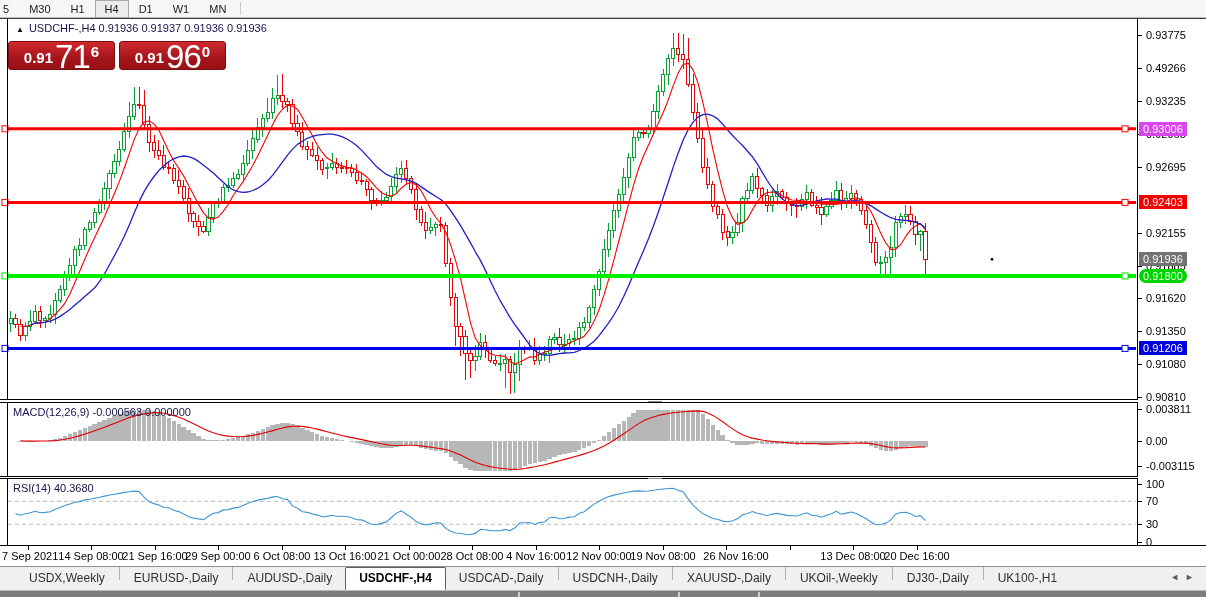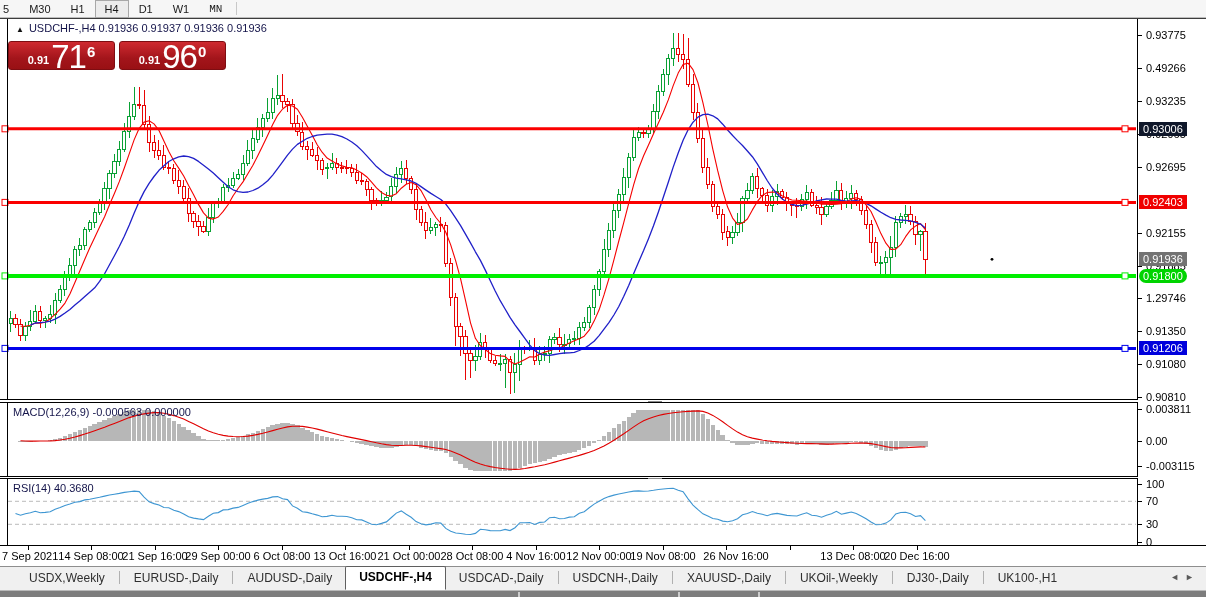--- a/index.html
+++ b/index.html
@@ -30,21 +30,21 @@
         font-size:7px;color:#44547c;padding:0;cursor:pointer;}
   .spin.dn{margin-left:4px;border-radius:2px 0 0 2px;}
   .spin.up{margin-right:4px;border-radius:0 2px 2px 0;}
   .vol{width:66px;height:24px;border:1px solid #a8a8a8;border-left:none;border-right:none;
        font-size:14px;text-align:right;padding:0 6px 0 0;color:#000;font-family:"Liberation Sans",sans-serif;}
   .tp-row2{display:flex;margin-top:2px;}
   .px-box{width:107px;height:29px;border:1px solid #7e0d12;border-radius:3px;color:#fff;
           background:linear-gradient(#cf2a30,#a3151b 60%,#97following);background:linear-gradient(#cf2a30,#a3151b 60%,#991014);
           display:flex;justify-content:center;cursor:pointer;}
   .px-box + .px-box{margin-left:4px;}
-  .px-small{font-size:11px;font-weight:bold;align-self:flex-end;margin:0 2px 3px 0;}
+  .px-small{font-size:15px;font-weight:bold;align-self:flex-end;margin:0 2px 3px 0;}
   .px-big{font-size:33px;line-height:29px;letter-spacing:-1px;}
   .px-sup{font-size:15px;font-weight:bold;align-self:flex-start;margin:1px 0 0 1px;}
 
   svg{position:absolute;left:0;display:block;}
   #main-svg{top:0;}
   #macd-svg{top:384px;}
   #rsi-svg{top:460px;}
 
   .pane-sep{position:absolute;left:0;width:1206px;background:#fff;border-top:1px solid #000;border-bottom:1px solid #000;z-index:4;}
   #sep1{top:380px;height:4px;}
@@ -62,21 +62,21 @@
   .ytickdash{position:absolute;left:0;width:4px;height:1px;background:#000;}
   .ytag{position:absolute;left:1px;height:14px;line-height:14px;font-size:11px;color:#fff;padding:0 4px;z-index:6;white-space:nowrap;}
 
   
   .time-axis{position:absolute;left:0;top:527px;width:1206px;height:21px;background:#fff;}
   .xtick{position:absolute;top:4px;font-size:11px;color:#000;white-space:nowrap;}
   .xtickdash{position:absolute;top:0;width:1px;height:4px;background:#000;}
 
   
   .tab-bar{position:absolute;left:0;top:566px;width:1206px;height:24px;background:#f0f0f0;
-           border-top:1px solid #8e8e8e;display:flex;align-items:flex-end;padding-left:16px;}
+           border-top:1px solid #8e8e8e;display:flex;padding-left:16px;}
   .tab{font-size:12px;color:#2f2f2f;padding:4px 13px 5px;white-space:nowrap;cursor:pointer;}
   .tab.active{background:#fff;border:1px solid #5f5f5f;border-bottom:1px solid #fff;font-weight:bold;color:#000;
               padding:3px 13px 5px;border-radius:2px 2px 0 0;}
   .tab-vsep{width:1px;height:13px;background:#b0b0b0;margin:0 1px 6px;}
   .tab-arrows{position:absolute;right:6px;top:5px;font-size:9px;color:#5a5a5a;letter-spacing:6px;cursor:pointer;}
 
   
   .bottom-strip{position:absolute;left:0;top:590px;width:1206px;height:7px;background:#7d7d7d;border-top:1px solid #b9b9b9;}
   .strip-notch{position:absolute;top:1px;width:2px;height:5px;background:#cdcdcd;}
 </style>
@@ -85,21 +85,21 @@
 
 <div class="app">
 
   <div class="tf-toolbar" id="tf-toolbar">
       <button class="tf-btn first" style="background: transparent; border: 1px solid transparent;">5</button>
       <button class="tf-btn" style="background: transparent; border: 1px solid transparent;">M30</button>
       <button class="tf-btn" style="background: transparent; border: 1px solid transparent;">H1</button>
       <button class="tf-btn active" style="background: rgb(236, 236, 236); border: 1px solid rgb(168, 168, 168);">H4</button>
       <button class="tf-btn" style="background: transparent; border: 1px solid transparent;">D1</button>
       <button class="tf-btn" style="background: transparent; border: 1px solid transparent;">W1</button>
-      <button class="tf-btn" style="background: transparent; border: 1px solid transparent; font-family: Liberation Mono, monospace;">MN</button>
+      <button class="tf-btn" style="background: transparent; border: 1px solid transparent;">MN</button>
       <div class="tf-sep"></div>
     </div>
 
   <div class="chart-window">
 
     <div class="chart-title">
       <span class="tri">▲</span><span>USDCHF-,H4  0.91936 0.91937 0.91936 0.91936</span>
     </div>
 
     <div class="trade-panel">
@@ -734,28 +734,28 @@
         <div class="ytick" style="top: 76px;">0.93235</div>
         <div class="ytickdash" style="top: 115px;"></div>
         <div class="ytick" style="top: 109px;">0.92965</div>
         <div class="ytickdash" style="top: 148px;"></div>
         <div class="ytick" style="top: 142px;">0.92695</div>
         <div class="ytickdash" style="top: 214px;"></div>
         <div class="ytick" style="top: 208px;">0.92155</div>
         <div class="ytickdash" style="top: 247px;"></div>
         <div class="ytick" style="top: 241px;">0.91885</div>
         <div class="ytickdash" style="top: 279px;"></div>
-        <div class="ytick" style="top: 273px;">1.29746</div>
+        <div class="ytick" style="top: 273px;">0.91620</div>
         <div class="ytickdash" style="top: 312px;"></div>
         <div class="ytick" style="top: 306px;">0.91350</div>
         <div class="ytickdash" style="top: 345px;"></div>
         <div class="ytick" style="top: 339px;">0.91080</div>
         <div class="ytickdash" style="top: 378px;"></div>
         <div class="ytick" style="top: 372px;">0.90810</div>
-        <div class="ytag" style="top: 103px; background: #0f172a;">0.93006</div>
+        <div class="ytag" style="top: 103px; background: #d946ef;">0.93006</div>
         <div class="ytag" style="top: 176px; background: rgb(240, 0, 0);">0.92403</div>
         <div class="ytag" style="top: 233px; background: #737373;">0.91936</div>
         <div class="ytag" style="top: 250px; background: rgb(0, 212, 0); border-radius: 7px;">0.91800</div>
         <div class="ytag" style="top: 322px; background: rgb(0, 0, 220);">0.91206</div>
         <div class="ytickdash" style="top: 390px;"></div>
         <div class="ytick" style="top: 384px;">0.003811</div>
         <div class="ytickdash" style="top: 422px;"></div>
         <div class="ytick" style="top: 416px;">0.00</div>
         <div class="ytickdash" style="top: 447px;"></div>
         <div class="ytick" style="top: 441px;">-0.003115</div>

